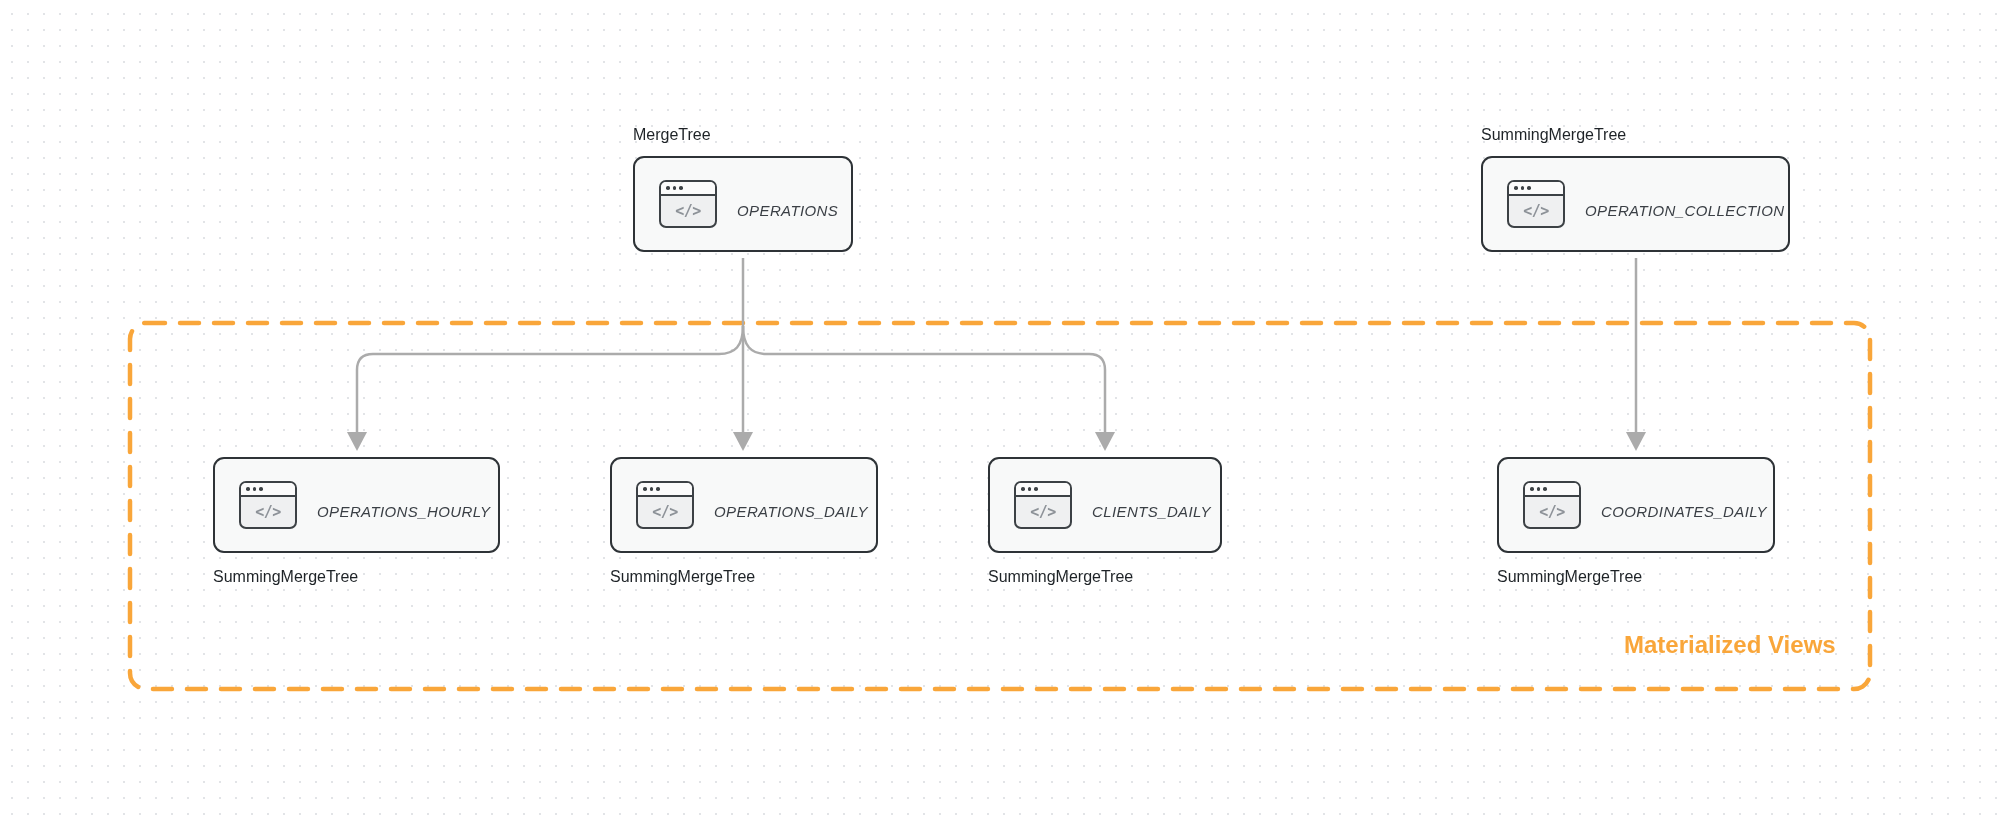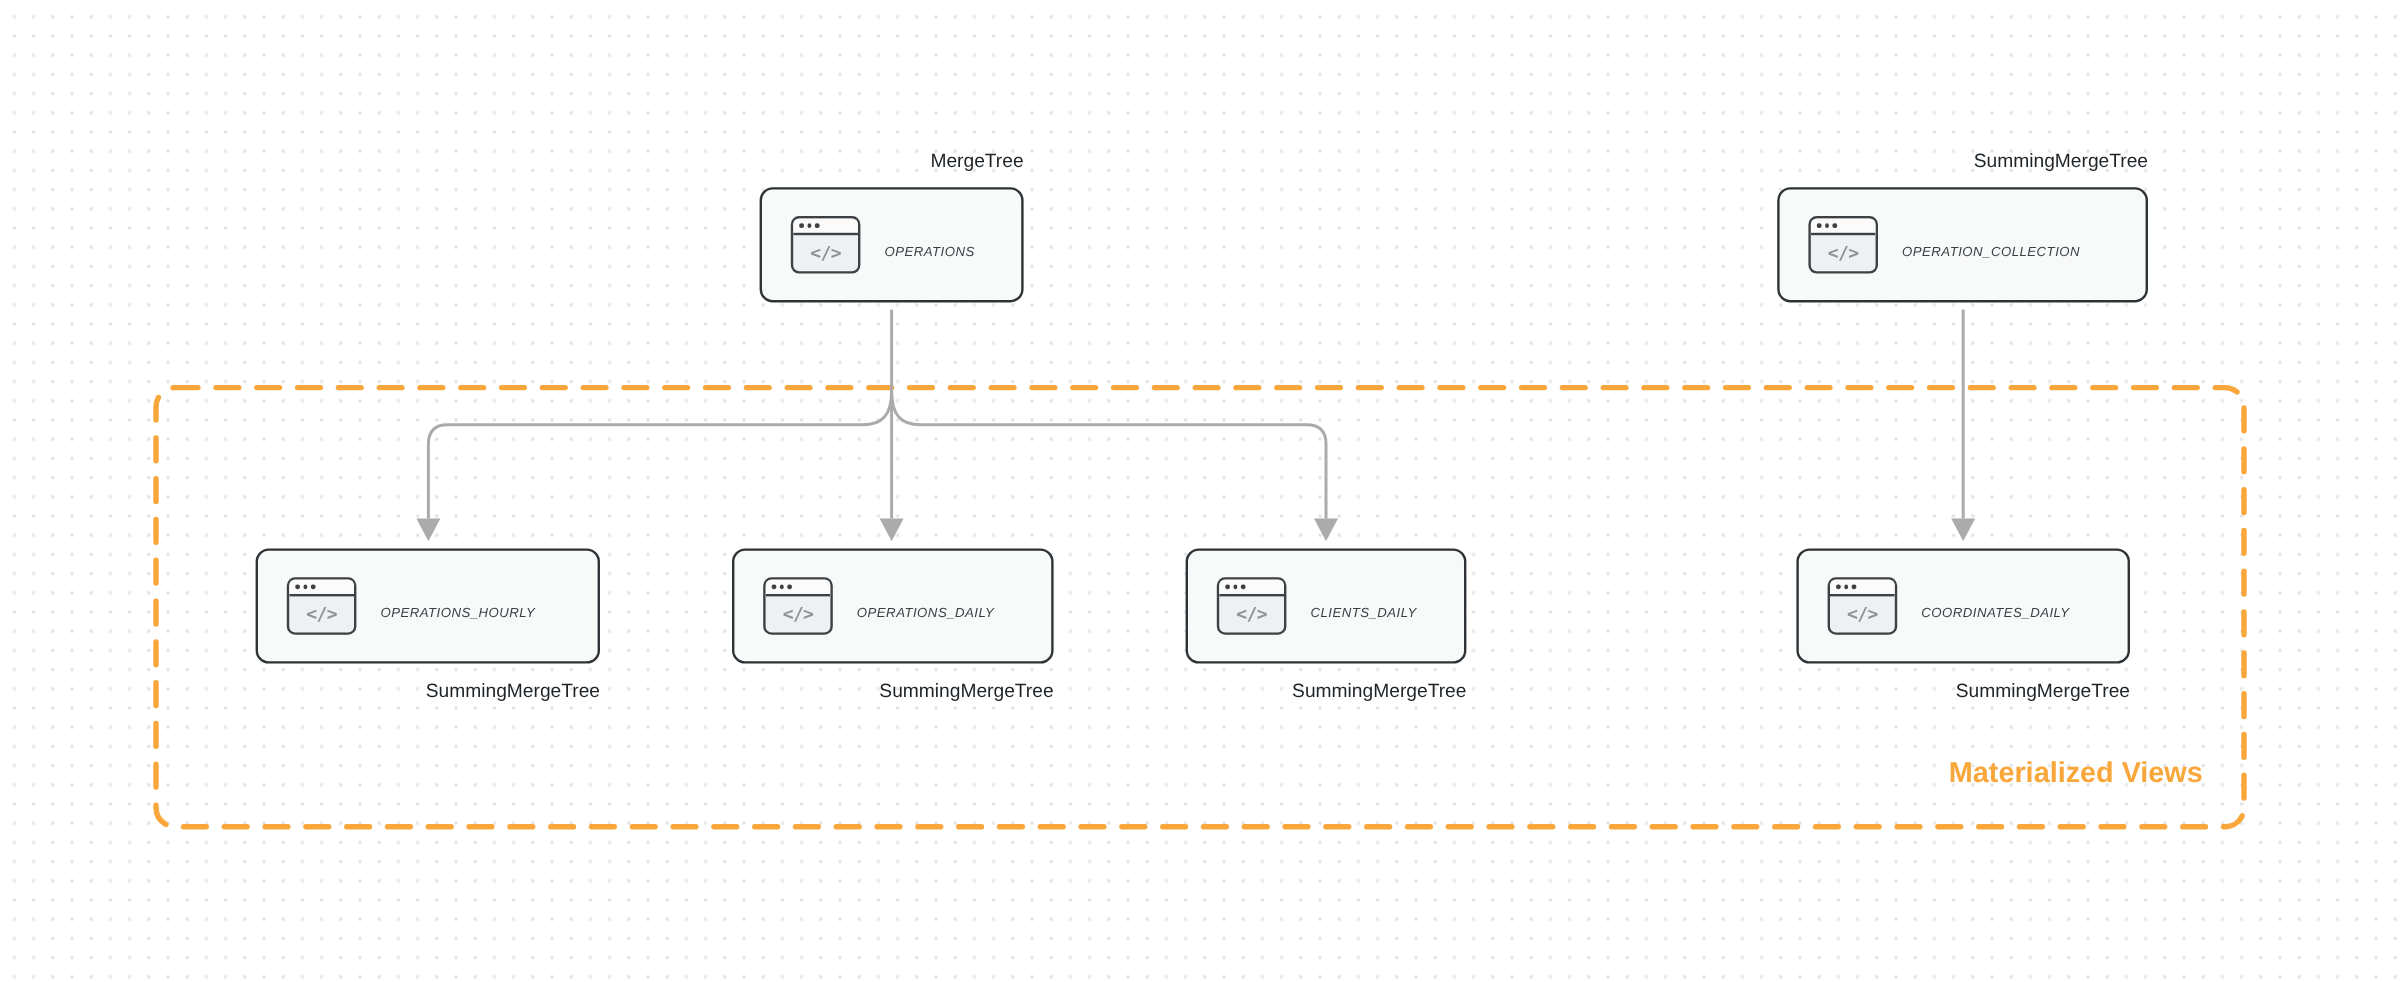--- a/index.html
+++ b/index.html
@@ -7,35 +7,35 @@
     width:2000px;height:818px;position:relative;overflow:hidden;
     background-color:#ffffff;
     background-image:radial-gradient(circle,#e2e4e7 1.2px,rgba(226,228,231,0) 1.5px);
     background-size:16px 16px;
     background-position:4px 6px;
     font-family:"Liberation Sans",sans-serif;
   }
   .edge-layer{position:absolute;left:0;top:0;width:2000px;height:818px;pointer-events:none;}
 
   
-  .node-wrap{position:absolute;display:flex;flex-direction:column;align-items:flex-end;}
+  .node-wrap{position:absolute;display:flex;flex-direction:column;align-items:flex-start;}
   .engine-label{
     font-size:16px;font-weight:500;color:#1e2327;line-height:19px;white-space:nowrap;
   }
   .engine-label.above{margin-bottom:12px;}
   .engine-label.below{margin-top:14px;}
 
   .node-box{
     box-sizing:border-box;width:100%;height:96px;
     background:#f8f9f9;border:2.5px solid #2e3337;border-radius:11px;
     display:flex;align-items:center;gap:20px;padding:0 18px 0 24px;
     cursor:pointer;
   }
   .node-title{
-    font-style:italic;font-size:11px;font-weight:500;letter-spacing:0.4px;
+    font-style:italic;font-size:15px;font-weight:500;letter-spacing:0.4px;
     color:#3a3f45;white-space:nowrap;margin-top:12px;
   }
 
   
   .win-icon{
     width:58px;height:48px;flex-shrink:0;box-sizing:border-box;
     border:2.5px solid #3c4145;border-radius:7px;background:#eff0f1;
     display:flex;flex-direction:column;overflow:hidden;
   }
   .win-bar{

